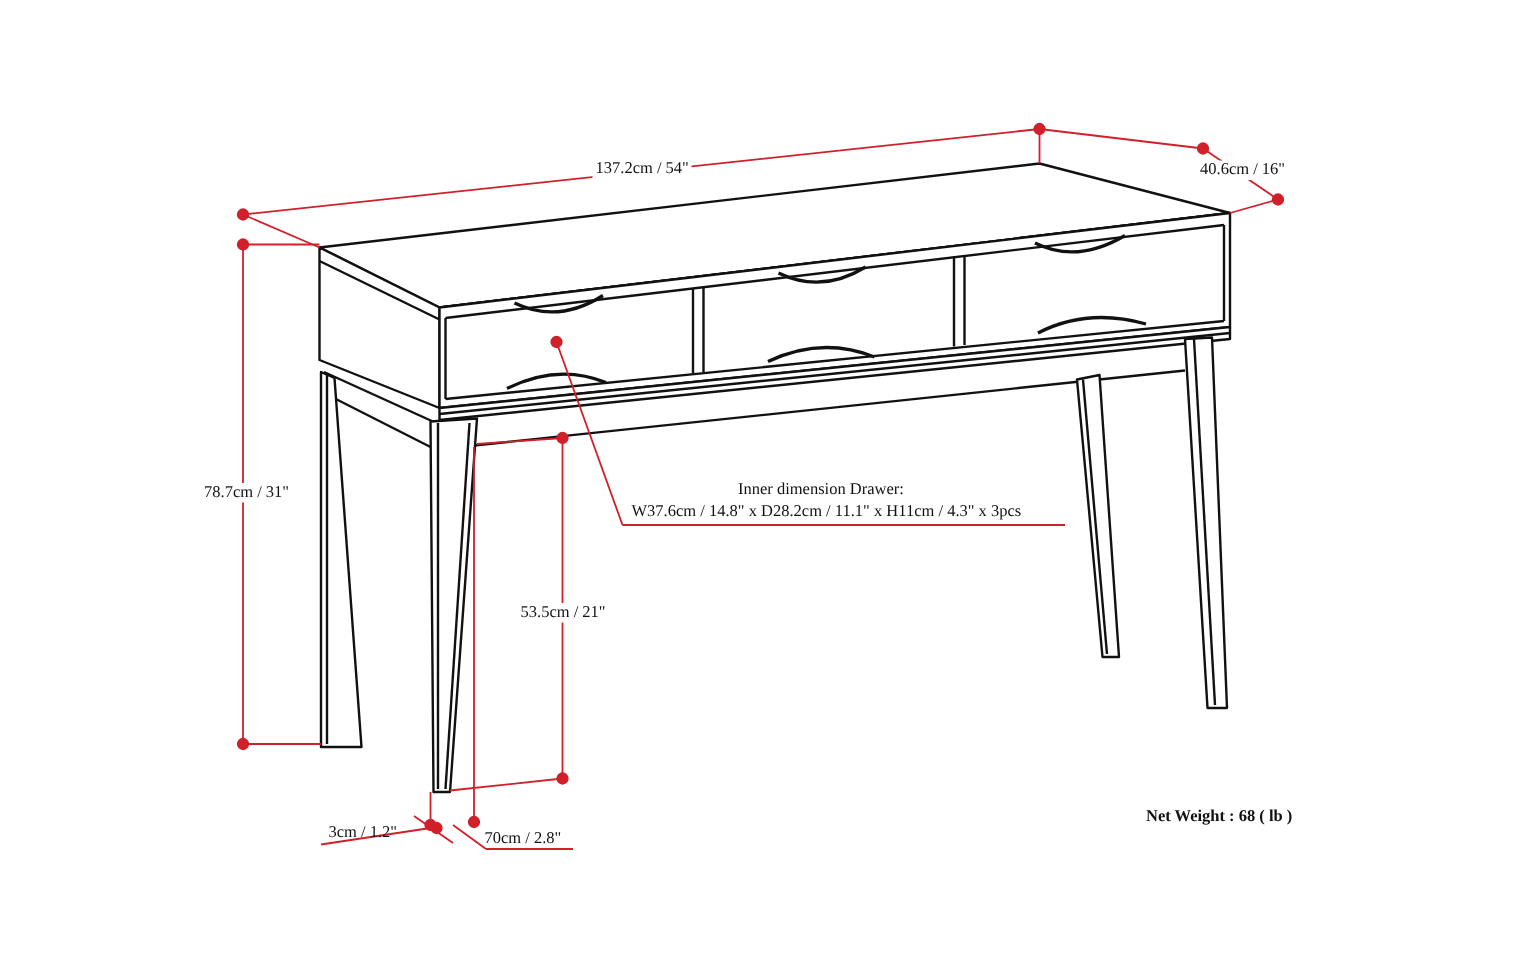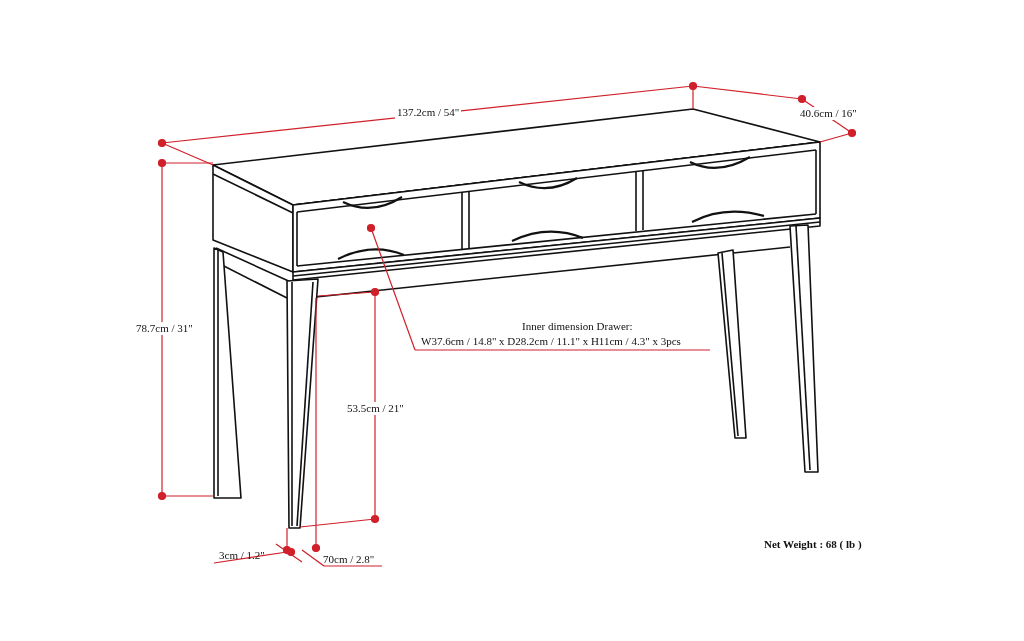--- a/index.html
+++ b/index.html
@@ -101,15 +101,15 @@
     <circle cx="316" cy="548" r="3.5"></circle>
   </g>
 </svg>
 
 <div class="lbl" style="left:395px; top:106px;">137.2cm / 54"</div>
 <div class="lbl" style="left:798px; top:107px;">40.6cm / 16"</div>
 <div class="lbl" style="left:134px; top:322px;">78.7cm / 31"</div>
 <div class="lbl" style="left:345px; top:402px;">53.5cm / 21"</div>
 <div class="lbl nobg" style="left:217px; top:549px;">3cm / 1.2"</div>
 <div class="lbl nobg" style="left:321px; top:553px;">70cm / 2.8"</div>
-<div class="lbl center nobg" style="left:520px; top:320px;">Inner dimension Drawer:</div>
+<div class="lbl center nobg" style="left:490px; top:320px;">Inner dimension Drawer:</div>
 <div class="lbl nobg" style="left:419px; top:335px;">W37.6cm / 14.8" x D28.2cm / 11.1" x H11cm / 4.3" x 3pcs</div>
 <div class="lbl nobg" style="left:762px; top:538px; font-weight:bold;">Net Weight : 68 ( lb )</div>
 
 </body></html>

